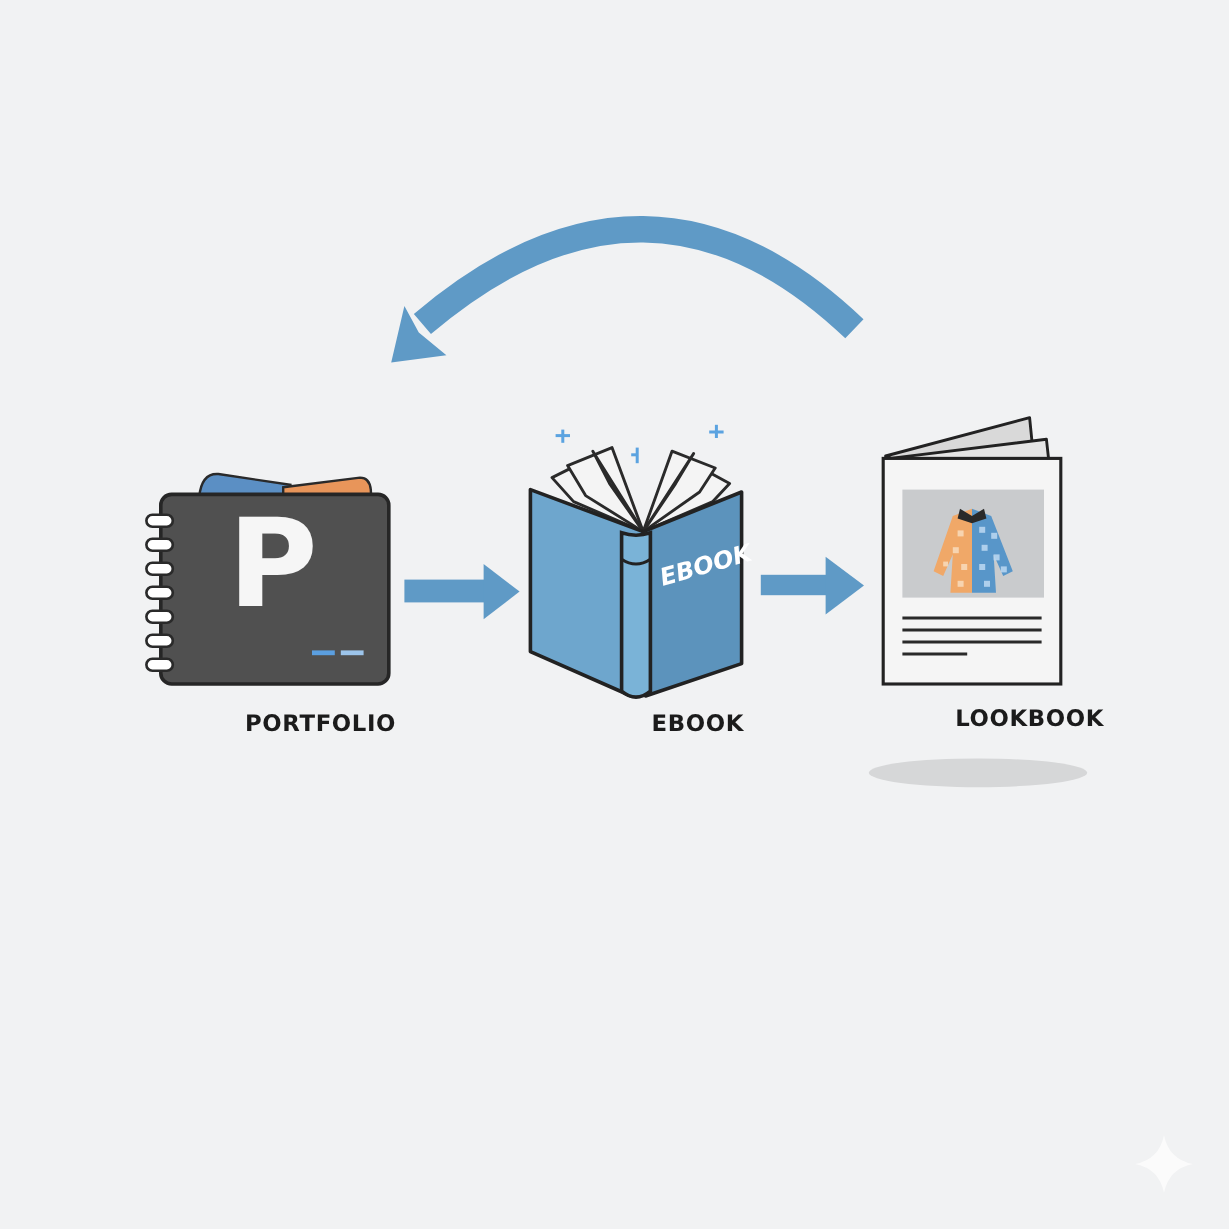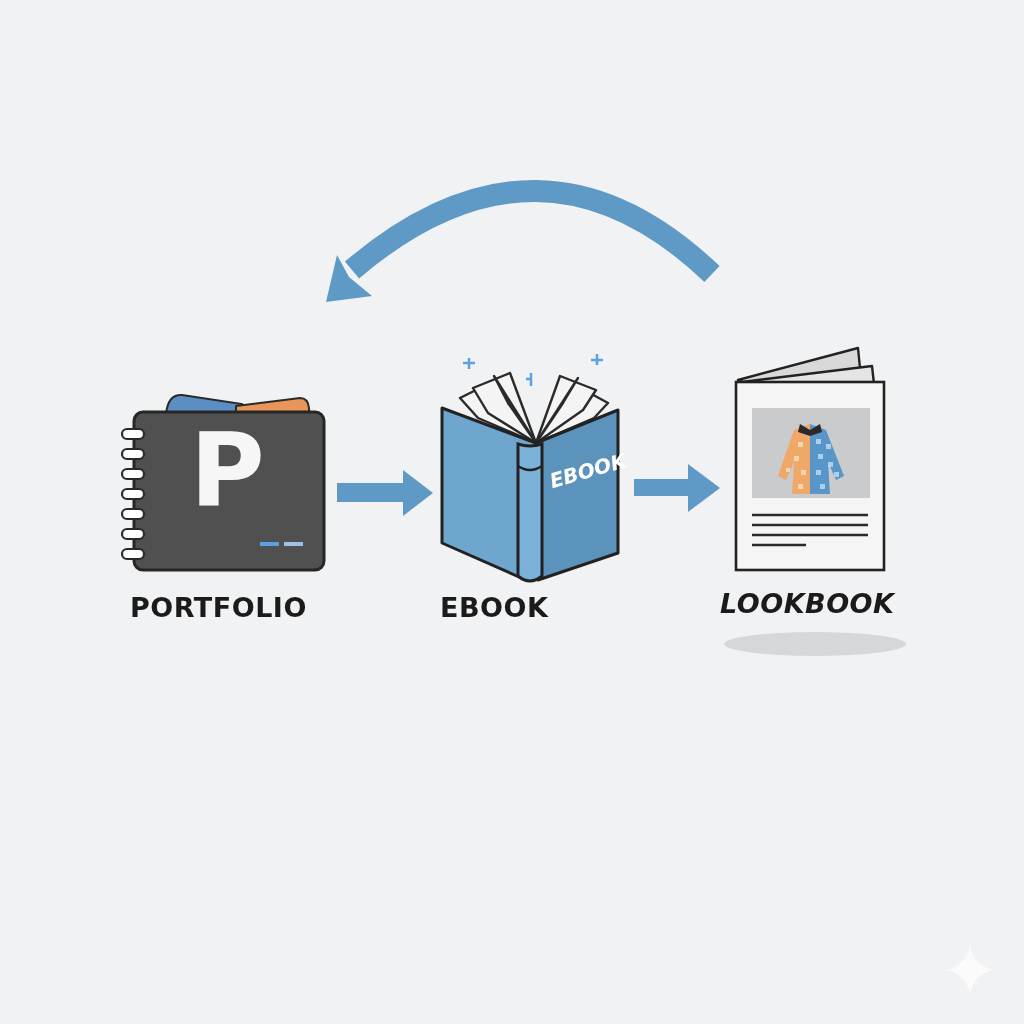--- a/index.html
+++ b/index.html
@@ -8,25 +8,25 @@
       background: #f1f2f3;
       font-family: "DejaVu Sans", sans-serif;
       position: relative;
     }
     .abs { position: absolute; }
     svg { display: block; overflow: visible; }
     .label {
       position: absolute;
       font-family: "DejaVu Sans", sans-serif;
       font-weight: bold;
-      font-size: 27px;
+      font-size: 19px;
       color: #1b1b1b;
       letter-spacing: 0.5px;
       white-space: nowrap;
-      text-align: left;
+      text-align: right;
     }
     .cover-title {
       font-family: "DejaVu Sans", sans-serif;
       font-weight: bold;
       font-style: italic;
     }
   </style>
 </head>
 <body>
 
@@ -132,17 +132,17 @@
     <line x1="24" y1="181" x2="140" y2="181"></line>
     <line x1="24" y1="191" x2="140" y2="191"></line>
     <line x1="24" y1="201" x2="78" y2="201"></line>
   </g>
 </svg>
 
 <div class="abs" style="left:724px;top:632px;width:182px;height:24px;border-radius:50%;background:#d6d7d8;"></div>
 
 <div class="label" style="left:130px;top:592px;width:200px;">PORTFOLIO</div>
 <div class="label" style="left:440px;top:592px;width:180px;">EBOOK</div>
-<div class="label" style="left:720px;top:588px;width:200px;font-style:italic;">LOOKBOOK</div>
+<div class="label" style="left:720px;top:588px;width:200px;">LOOKBOOK</div>
 
 <svg class="abs" style="left:944px;top:944px;" width="52" height="52" viewBox="0 0 52 52">
   <path d="M 26 2 Q 30 22 50 26 Q 30 30 26 50 Q 22 30 2 26 Q 22 22 26 2 Z" fill="#fbfbfb"></path>
 </svg>
 
 </body></html>

